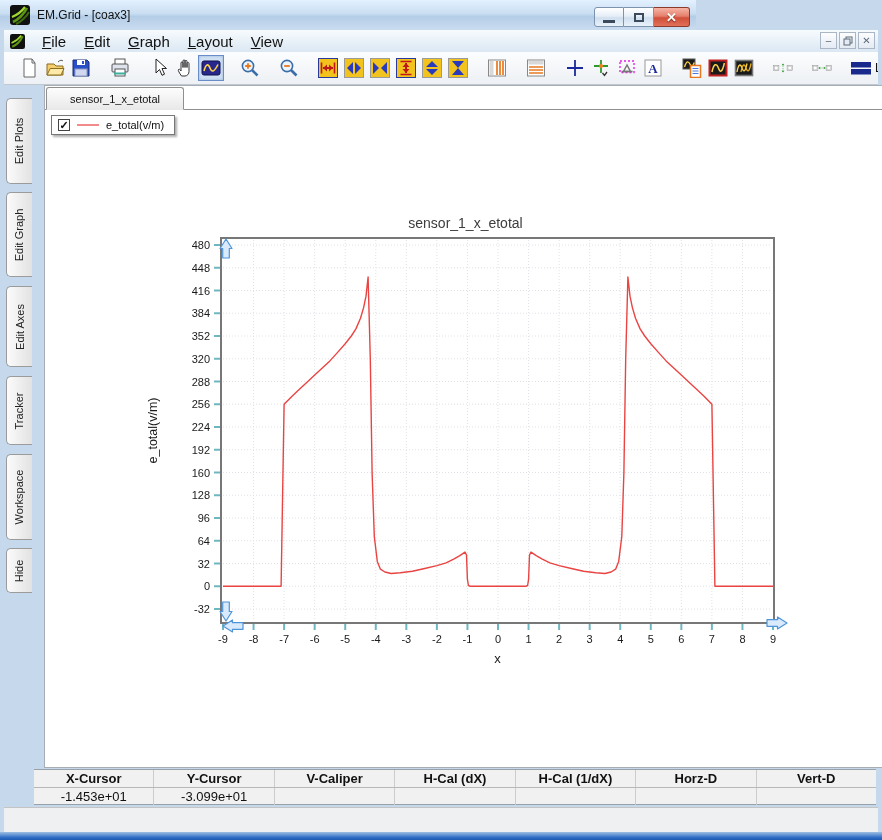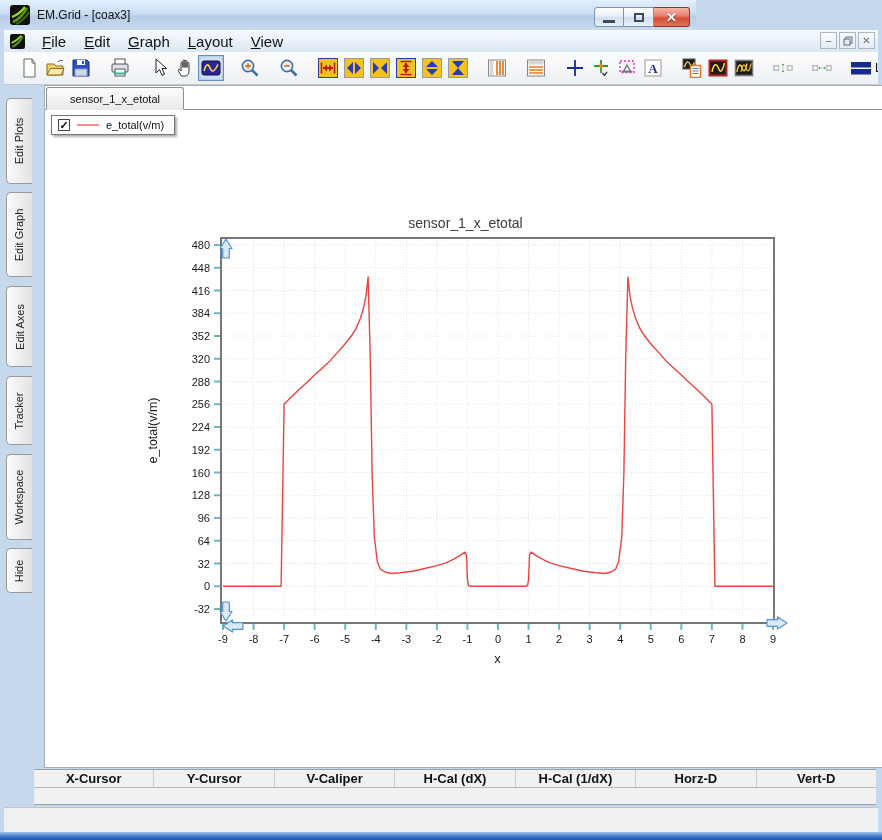--- a/index.html
+++ b/index.html
@@ -536,17 +536,26 @@
   <div class="statusbar">
     <div class="srow hdr">
         <div class="scell">X-Cursor</div>
         <div class="scell">Y-Cursor</div>
         <div class="scell">V-Caliper</div>
         <div class="scell">H-Cal (dX)</div>
         <div class="scell">H-Cal (1/dX)</div>
         <div class="scell">Horz-D</div>
         <div class="scell">Vert-D</div>
       </div>
+    <div class="srow val">
+        <div class="scell">-1.453e+01</div>
+        <div class="scell">-3.099e+01</div>
+        <div class="scell"></div>
+        <div class="scell"></div>
+        <div class="scell"></div>
+        <div class="scell"></div>
+        <div class="scell"></div>
+      </div>
   </div>
 
   <div class="bottomstrip"></div>
   <div class="bottomframe"></div>
 </div>
 
 </body></html>

